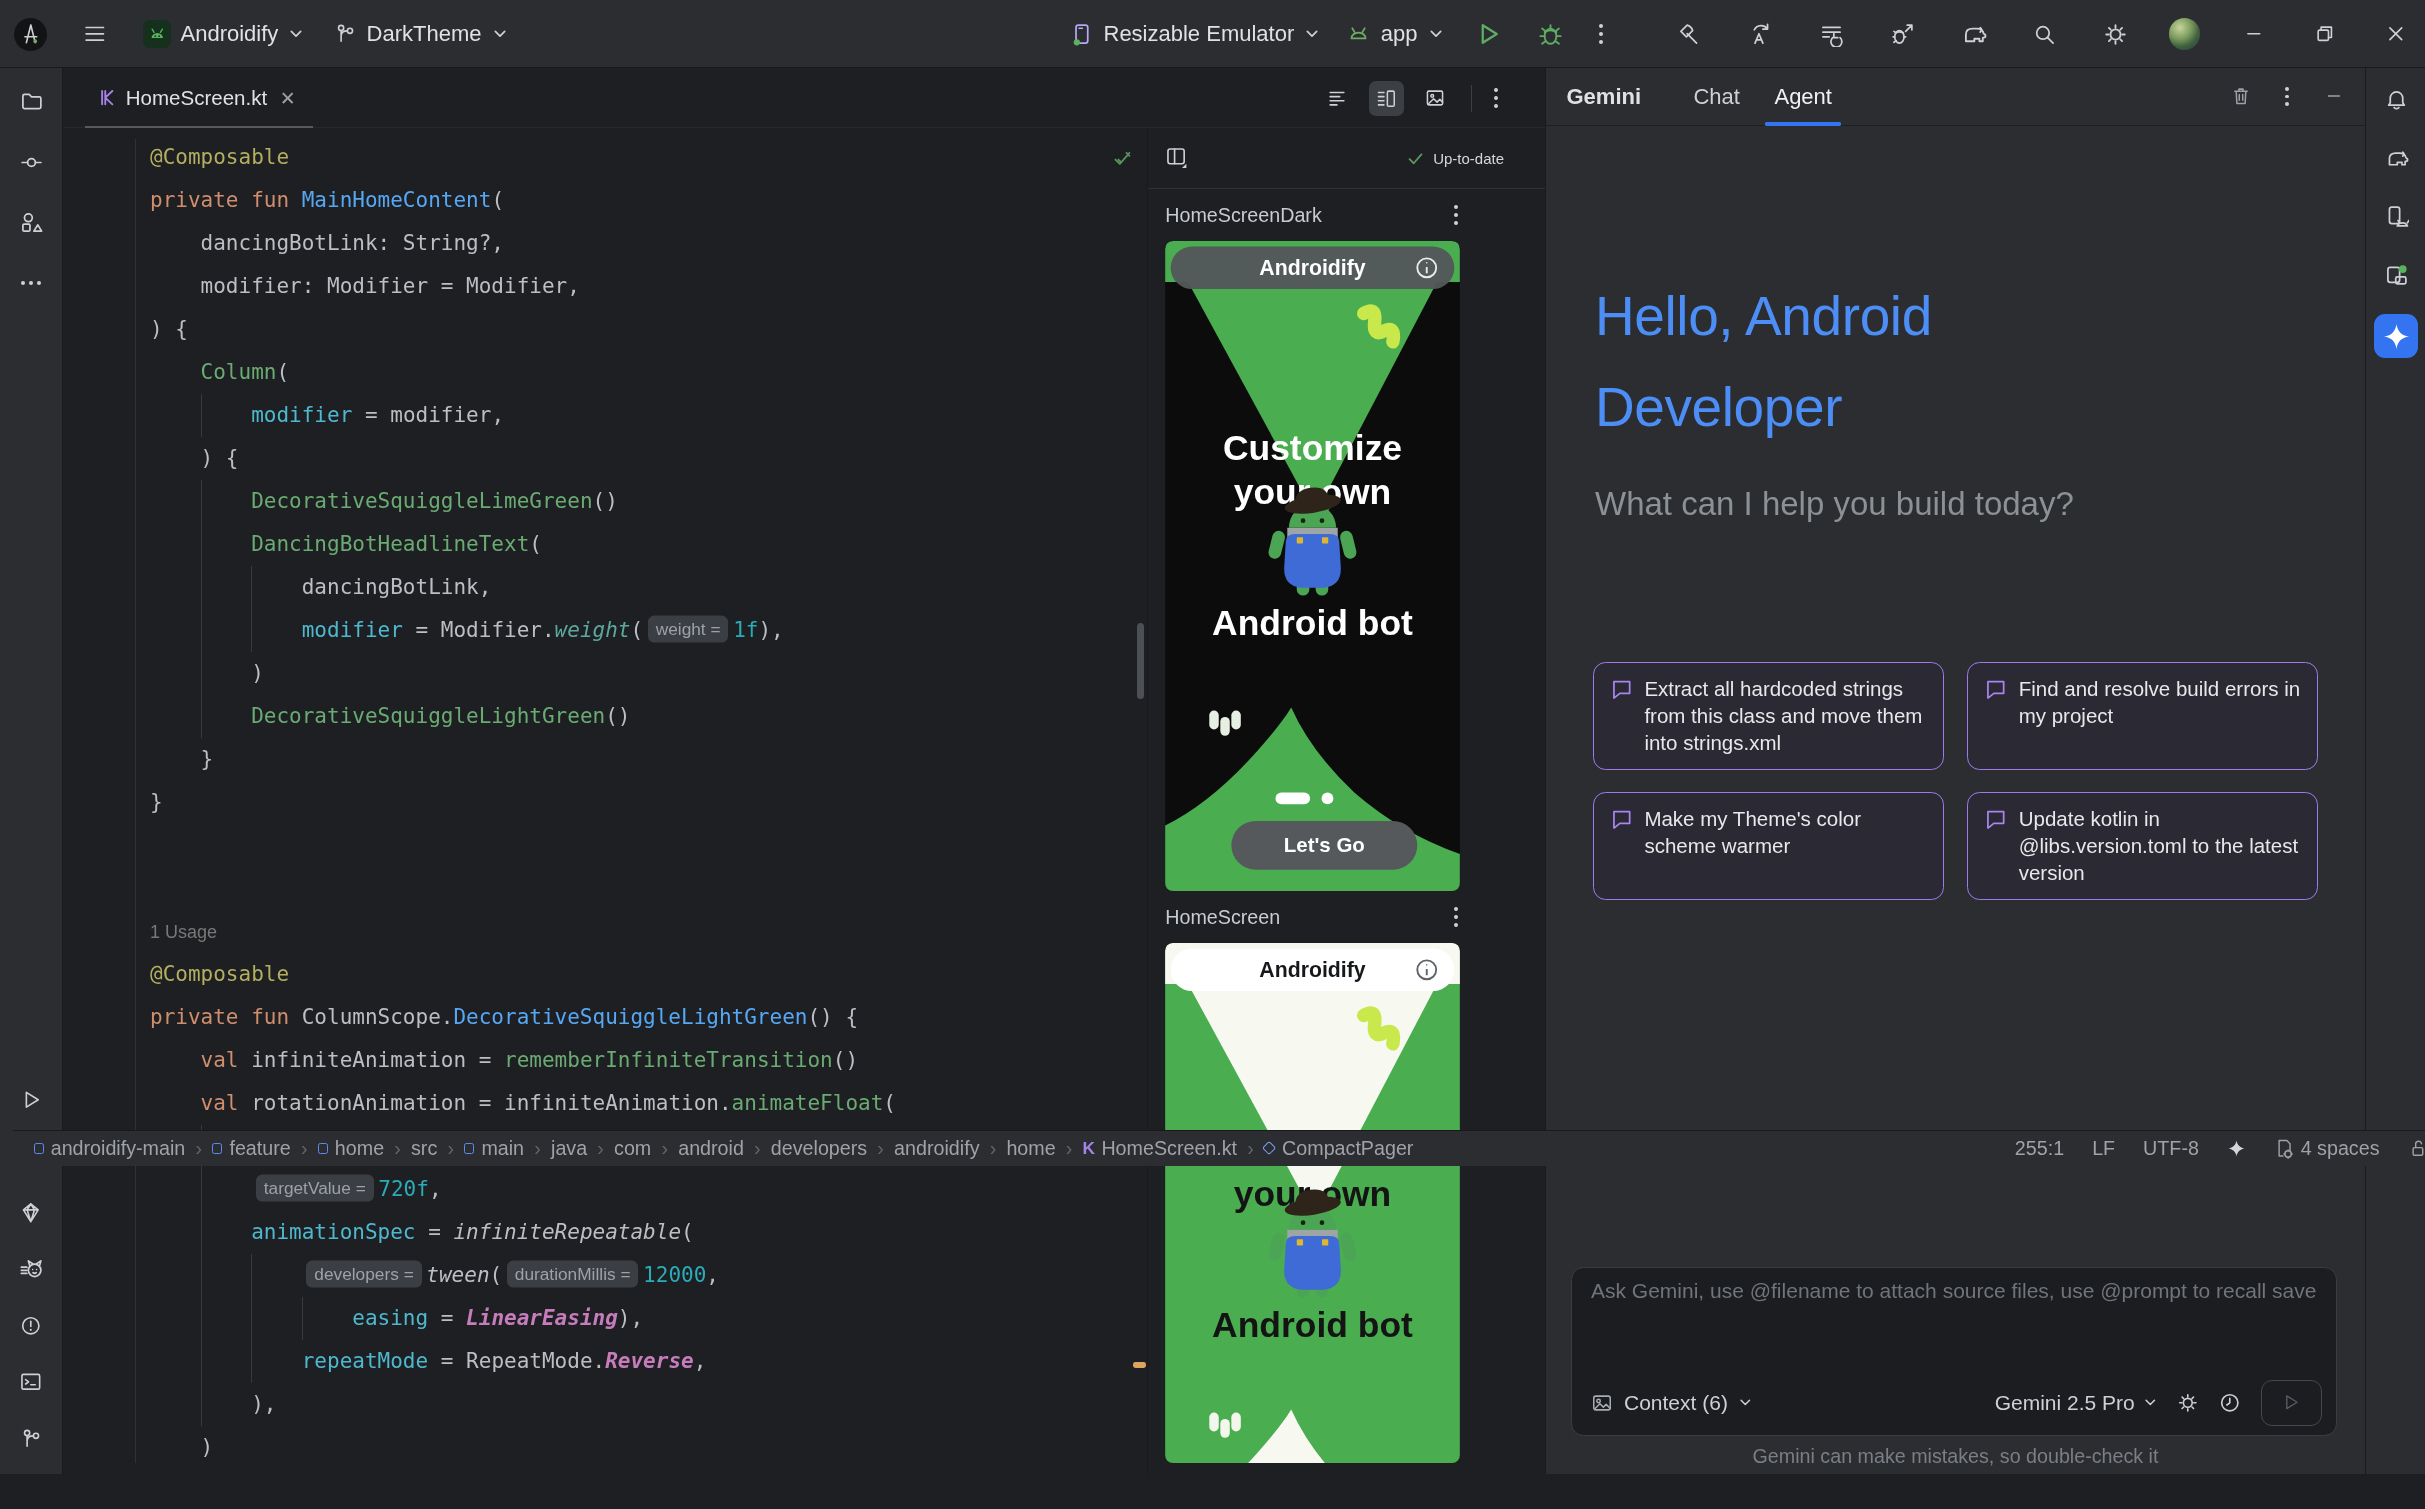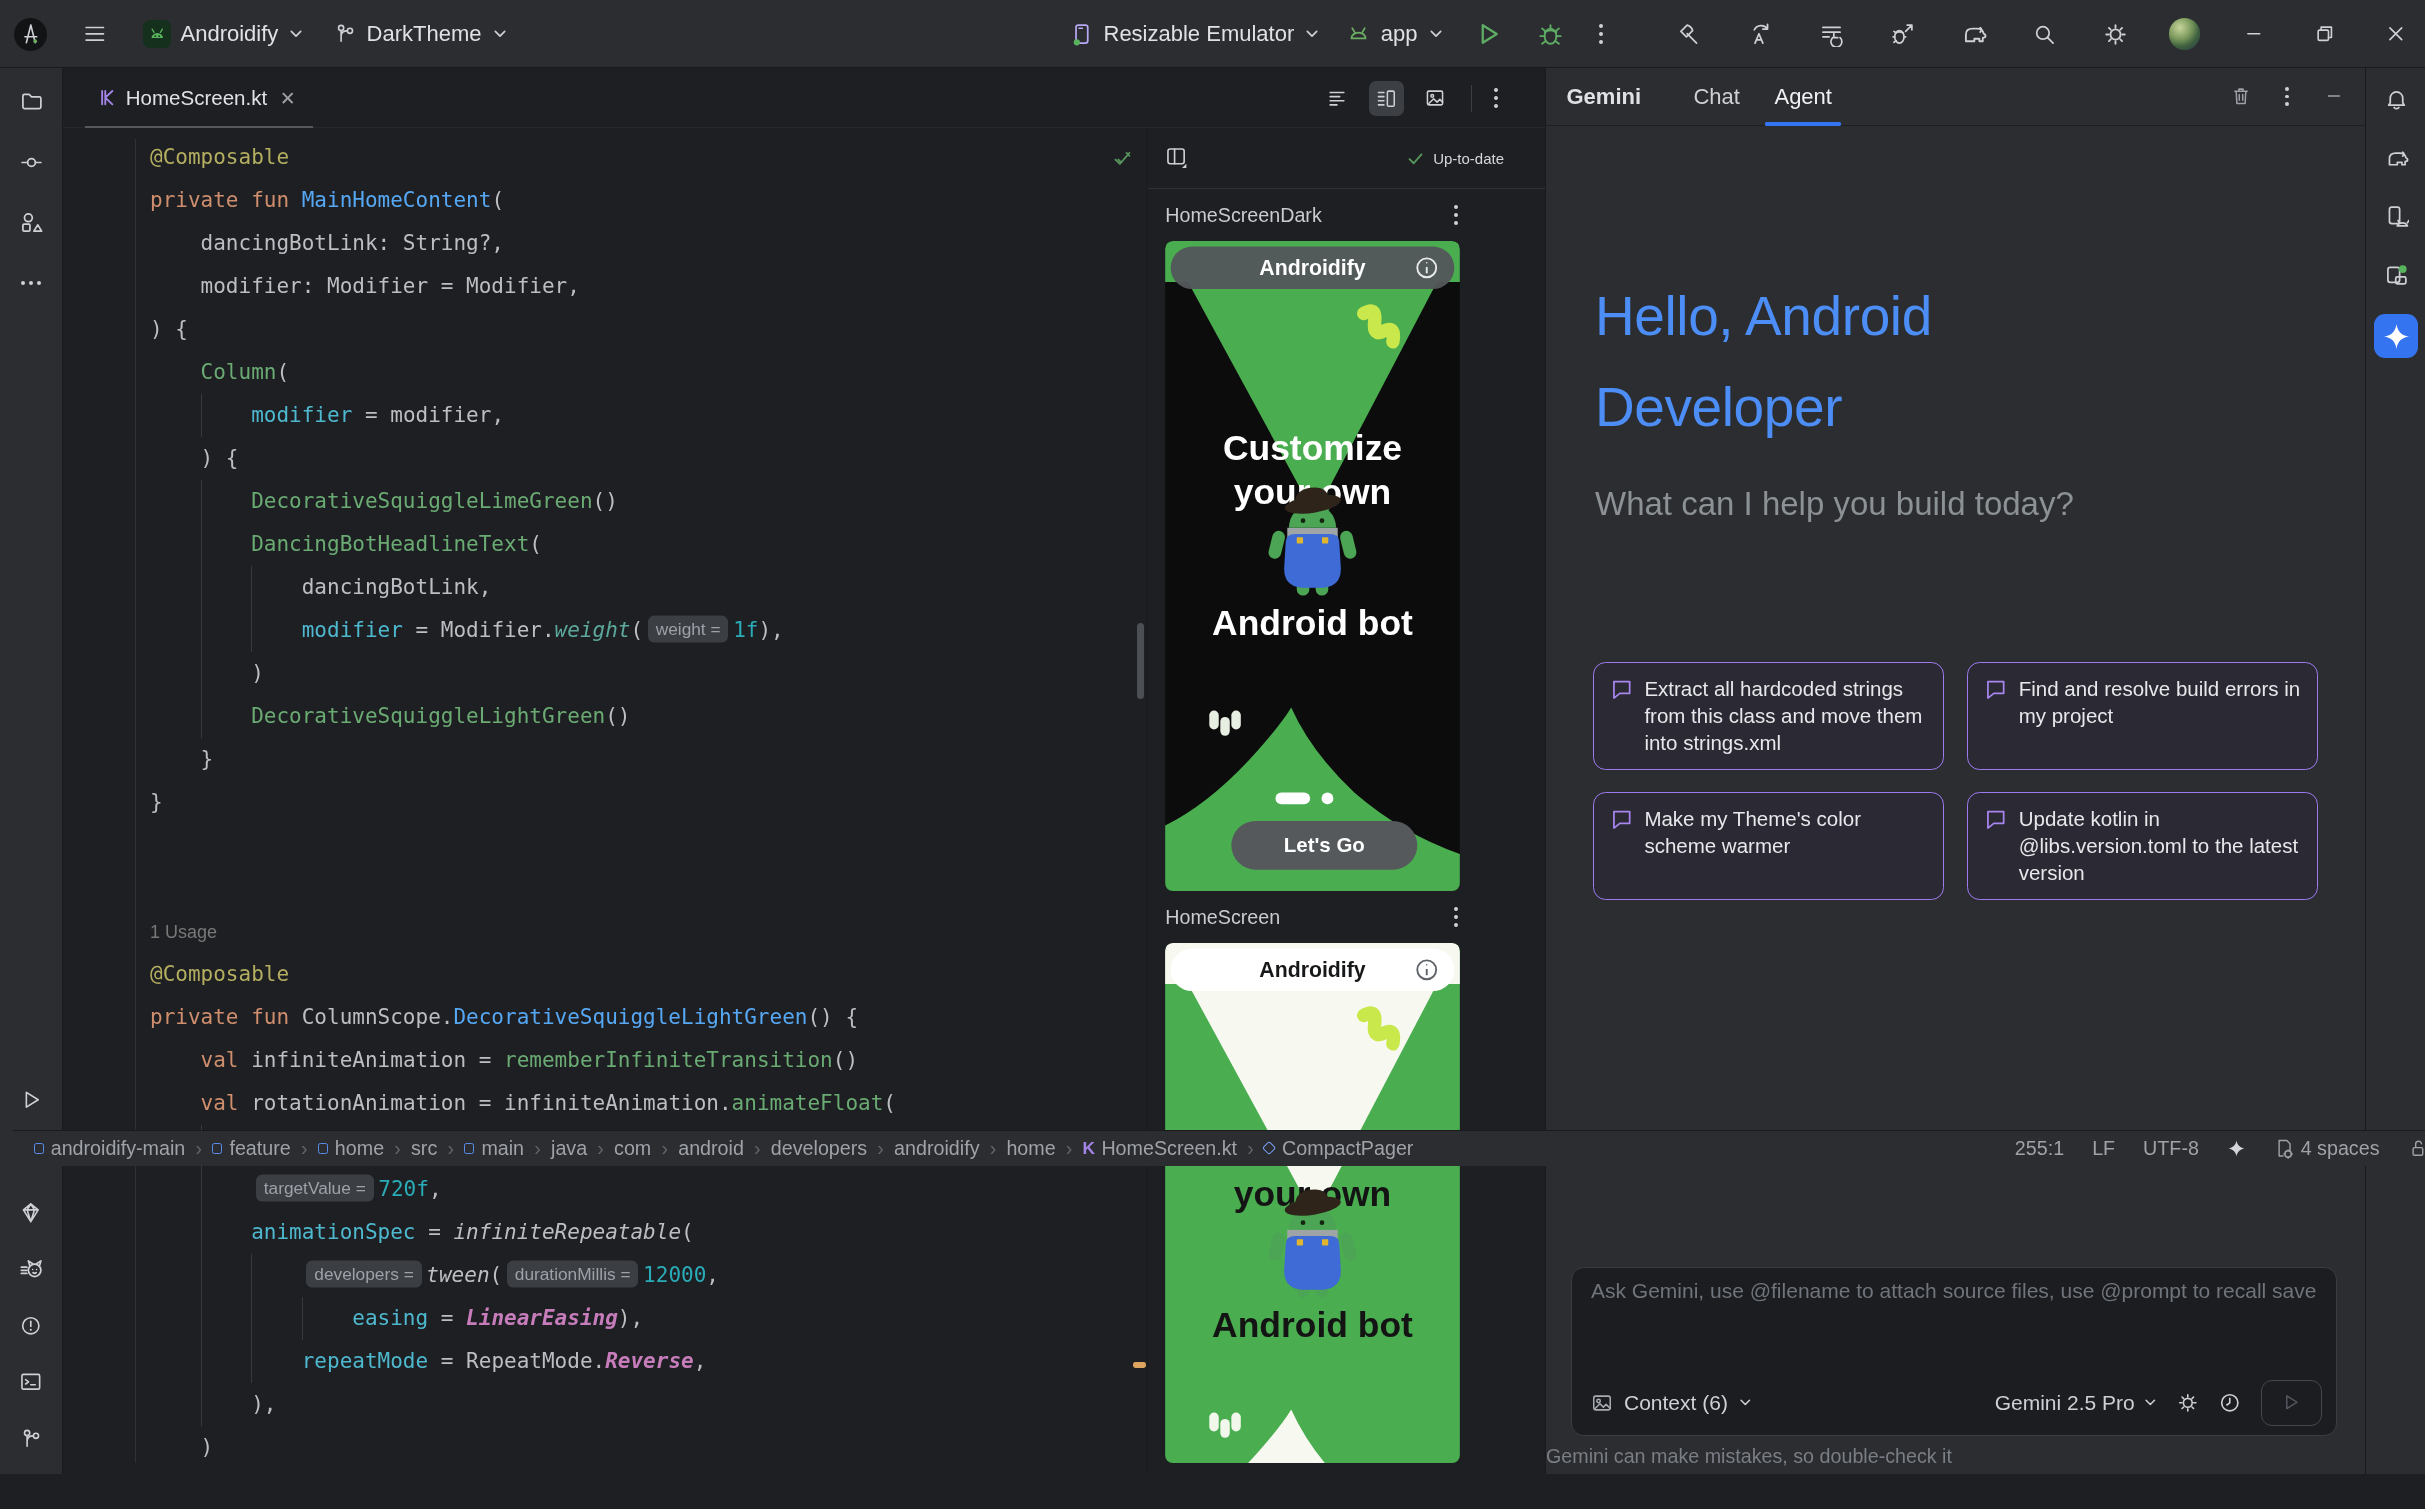--- a/index.html
+++ b/index.html
@@ -101,21 +101,21 @@
   .sg-text { color:#E6E8EB; font-size:20.5px; line-height:27px; }
   .ask { position:absolute; left:25px; right:28px; top:1199px; height:169px; background:#1B1D20;
          border:0.8px solid #3B3D42; border-radius:12.6px; }
   .ask textarea { position:absolute; left:19px; right:19px; top:11px; height:95px; background:transparent; border:none; resize:none;
                   outline:none; color:#DFE1E5; font-size:21px; font-family:"Liberation Sans", sans-serif; white-space:nowrap; overflow:hidden; }
   .ask textarea::placeholder { color:#70747B; }
   .ask-row { position:absolute; left:19px; right:14px; bottom:9.5px; height:46px; display:flex; align-items:center; gap:11px;
              color:#CED0D6; font-size:21px; }
   .ask-right { margin-left:auto; display:flex; align-items:center; gap:19px; }
   .send-btn { width:61px; height:46px; border:0.8px solid #44474D; border-radius:11px; display:flex; align-items:center; justify-content:center; }
-  .gm-disclaimer { position:absolute; left:0; right:0; bottom:6.3px; color:#7A7E85; font-size:19.7px; }
+  .gm-disclaimer { position:absolute; left:0; right:0; bottom:6.3px; text-align:center; color:#7A7E85; font-size:19.7px; }
 
   
   #status-bar { position:absolute; left:13px; bottom:0; width:2426px; height:36px; background:#2B2D30;
                 border-top:0.8px solid #191A1D; display:flex; align-items:center; padding:0 11px 0 20.5px;
                 font-size:19.7px; color:#9FA2A8; }
   #crumbs { display:flex; align-items:center; white-space:nowrap; }
   .crumb { display:flex; align-items:center; }
   .crumb + .crumb::before { content:"›"; color:#63666C; margin:0 10.2px; }
   .ci { display:inline-flex; align-items:center; justify-content:center; }
   .ci-module-icon { width:10.2px; height:10.2px; border:1.6px solid #5B8DEF; border-radius:2.4px; margin-right:7px; }

